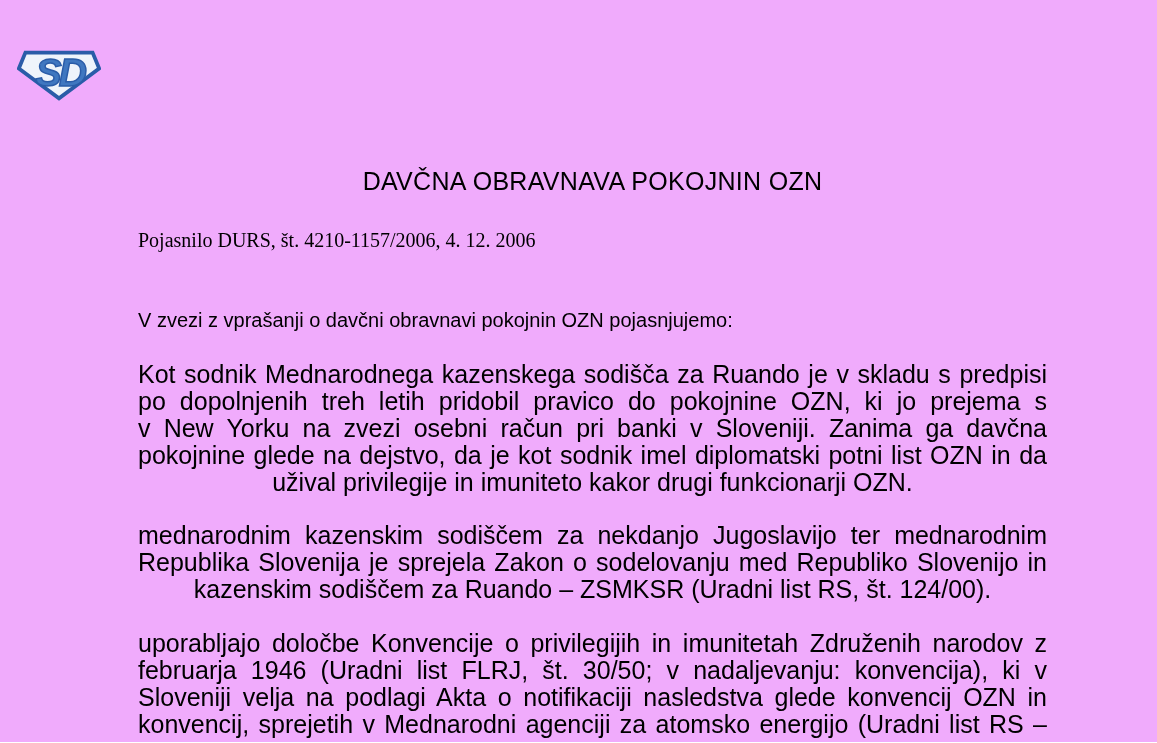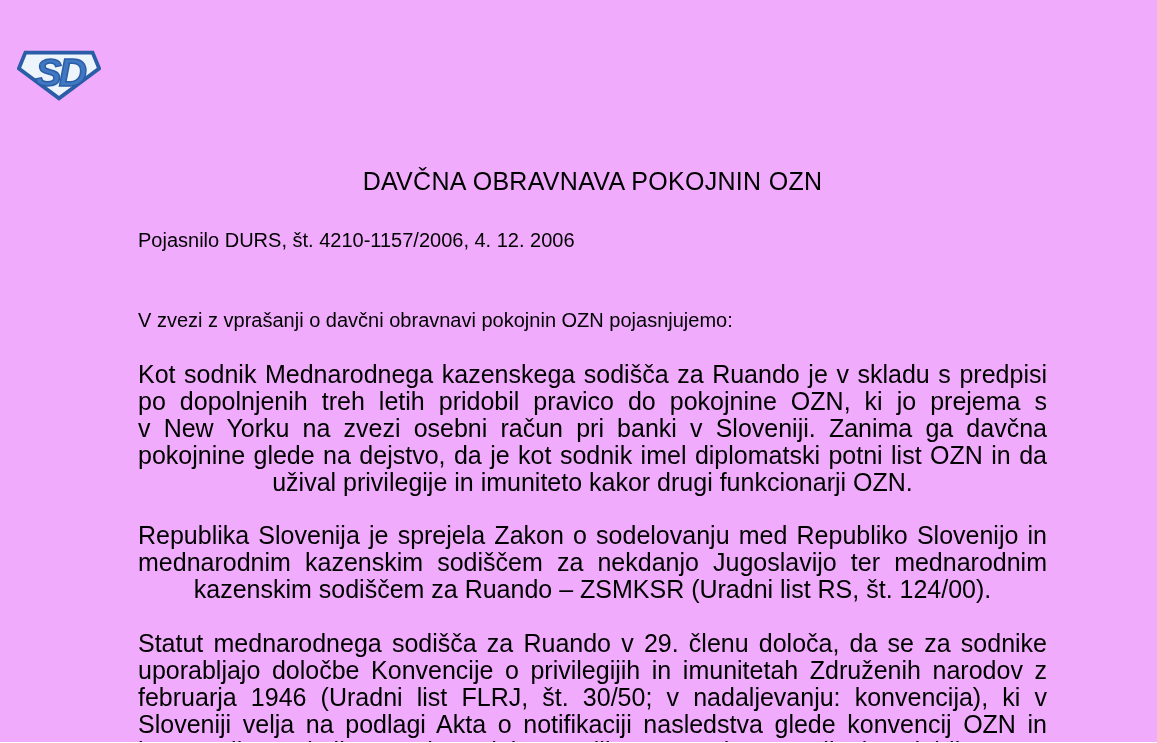--- a/index.html
+++ b/index.html
@@ -21,20 +21,21 @@
     position:absolute; top:167px; left:0; width:100%;
     text-align:center;
     font-size:25px; font-weight:normal;
     letter-spacing:0.3px;
     white-space:nowrap;
   }
   .doc-ref {
     position:absolute; top:229px; left:0;
     font-size:20px;
     white-space:nowrap;
+    font-family:Liberation Serif, serif;
   }
   .doc-intro {
     position:absolute; top:309px; left:0;
     font-size:20px; 
     white-space:nowrap;
   }
   .para { position:absolute; left:0; width:909px; font-size:25px; }
   .p1 { top:361px; }
   .p2 { top:522px; }
   .p3 { top:630px; }
@@ -70,27 +71,26 @@
 
     <div class="para p1">
       <div class="jl">Kot sodnik Mednarodnega kazenskega sodišča za Ruando je v skladu s predpisi OZN</div>
       <div class="jl">po dopolnjenih treh letih pridobil pravico do pokojnine OZN, ki jo prejema s sedeža OZN</div>
       <div class="jl">v New Yorku na zvezi osebni račun pri banki v Sloveniji. Zanima ga davčna obravnava te</div>
       <div class="jl">pokojnine glede na dejstvo, da je kot sodnik imel diplomatski potni list OZN in da je</div>
       <div class="ll">užival privilegije in imuniteto kakor drugi funkcionarji OZN.</div>
     </div>
 
     <div class="para p2">
+      <div class="jl">mednarodnim kazenskim sodiščem za nekdanjo Jugoslavijo ter mednarodnim</div>
       <div class="jl">Republika Slovenija je sprejela Zakon o sodelovanju med Republiko Slovenijo in</div>
-      <div class="jl">mednarodnim kazenskim sodiščem za nekdanjo Jugoslavijo ter mednarodnim</div>
       <div class="ll">kazenskim sodiščem za Ruando – ZSMKSR (Uradni list RS, št. 124/00).</div>
     </div>
 
     <div class="para p3">
-      <div class="jl">Statut mednarodnega sodišča za Ruando v 29. členu določa, da se za sodnike</div>
       <div class="jl">uporabljajo določbe Konvencije o privilegijih in imunitetah Združenih narodov z dne 2.</div>
       <div class="jl">februarja 1946 (Uradni list FLRJ, št. 30/50; v nadaljevanju: konvencija), ki v Republiki</div>
       <div class="jl">Sloveniji velja na podlagi Akta o notifikaciji nasledstva glede konvencij OZN in</div>
       <div class="jl">konvencij, sprejetih v Mednarodni agenciji za atomsko energijo (Uradni list RS – MP, št.</div>
     </div>
 
   </div>
 </div>
 
 </body></html>

